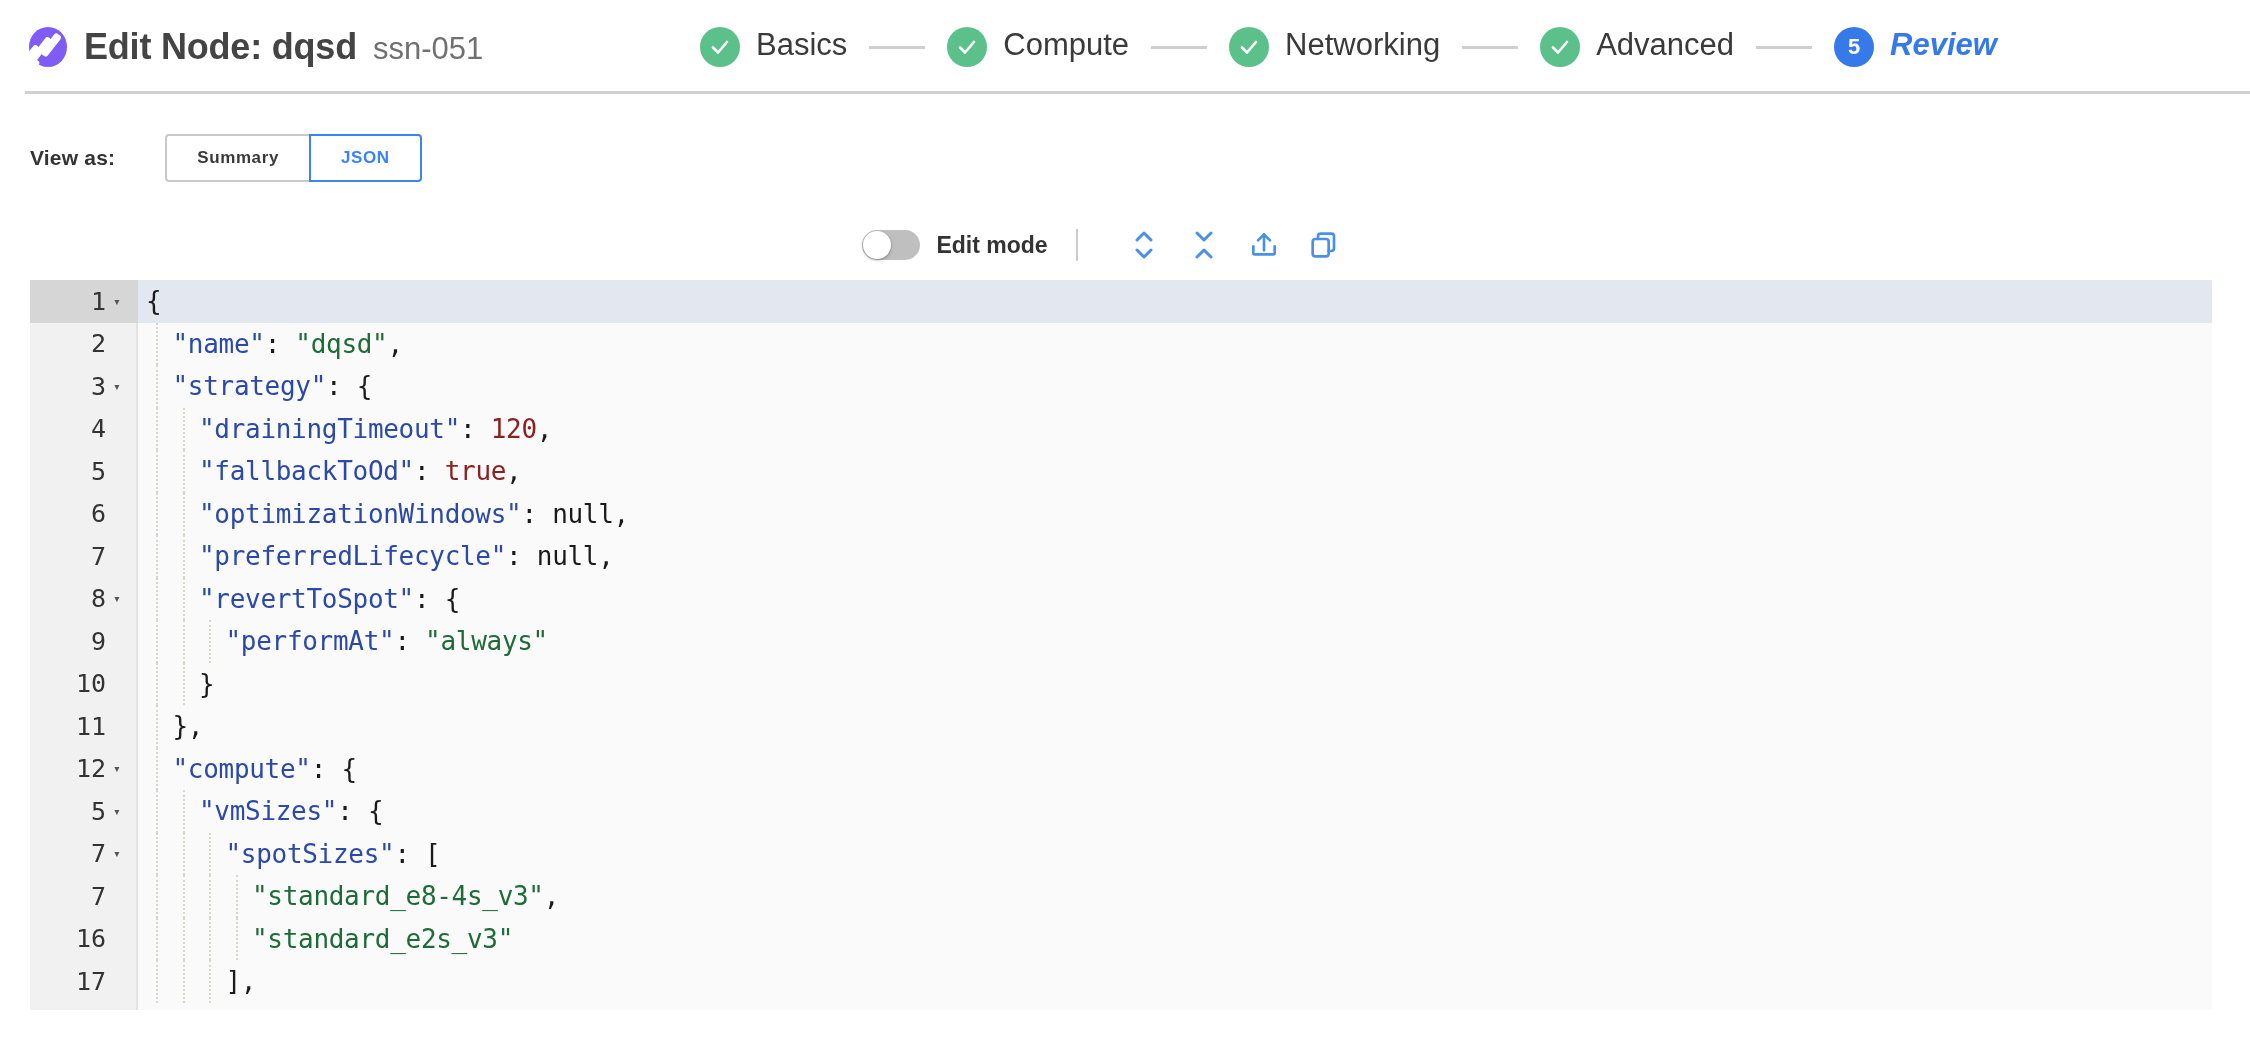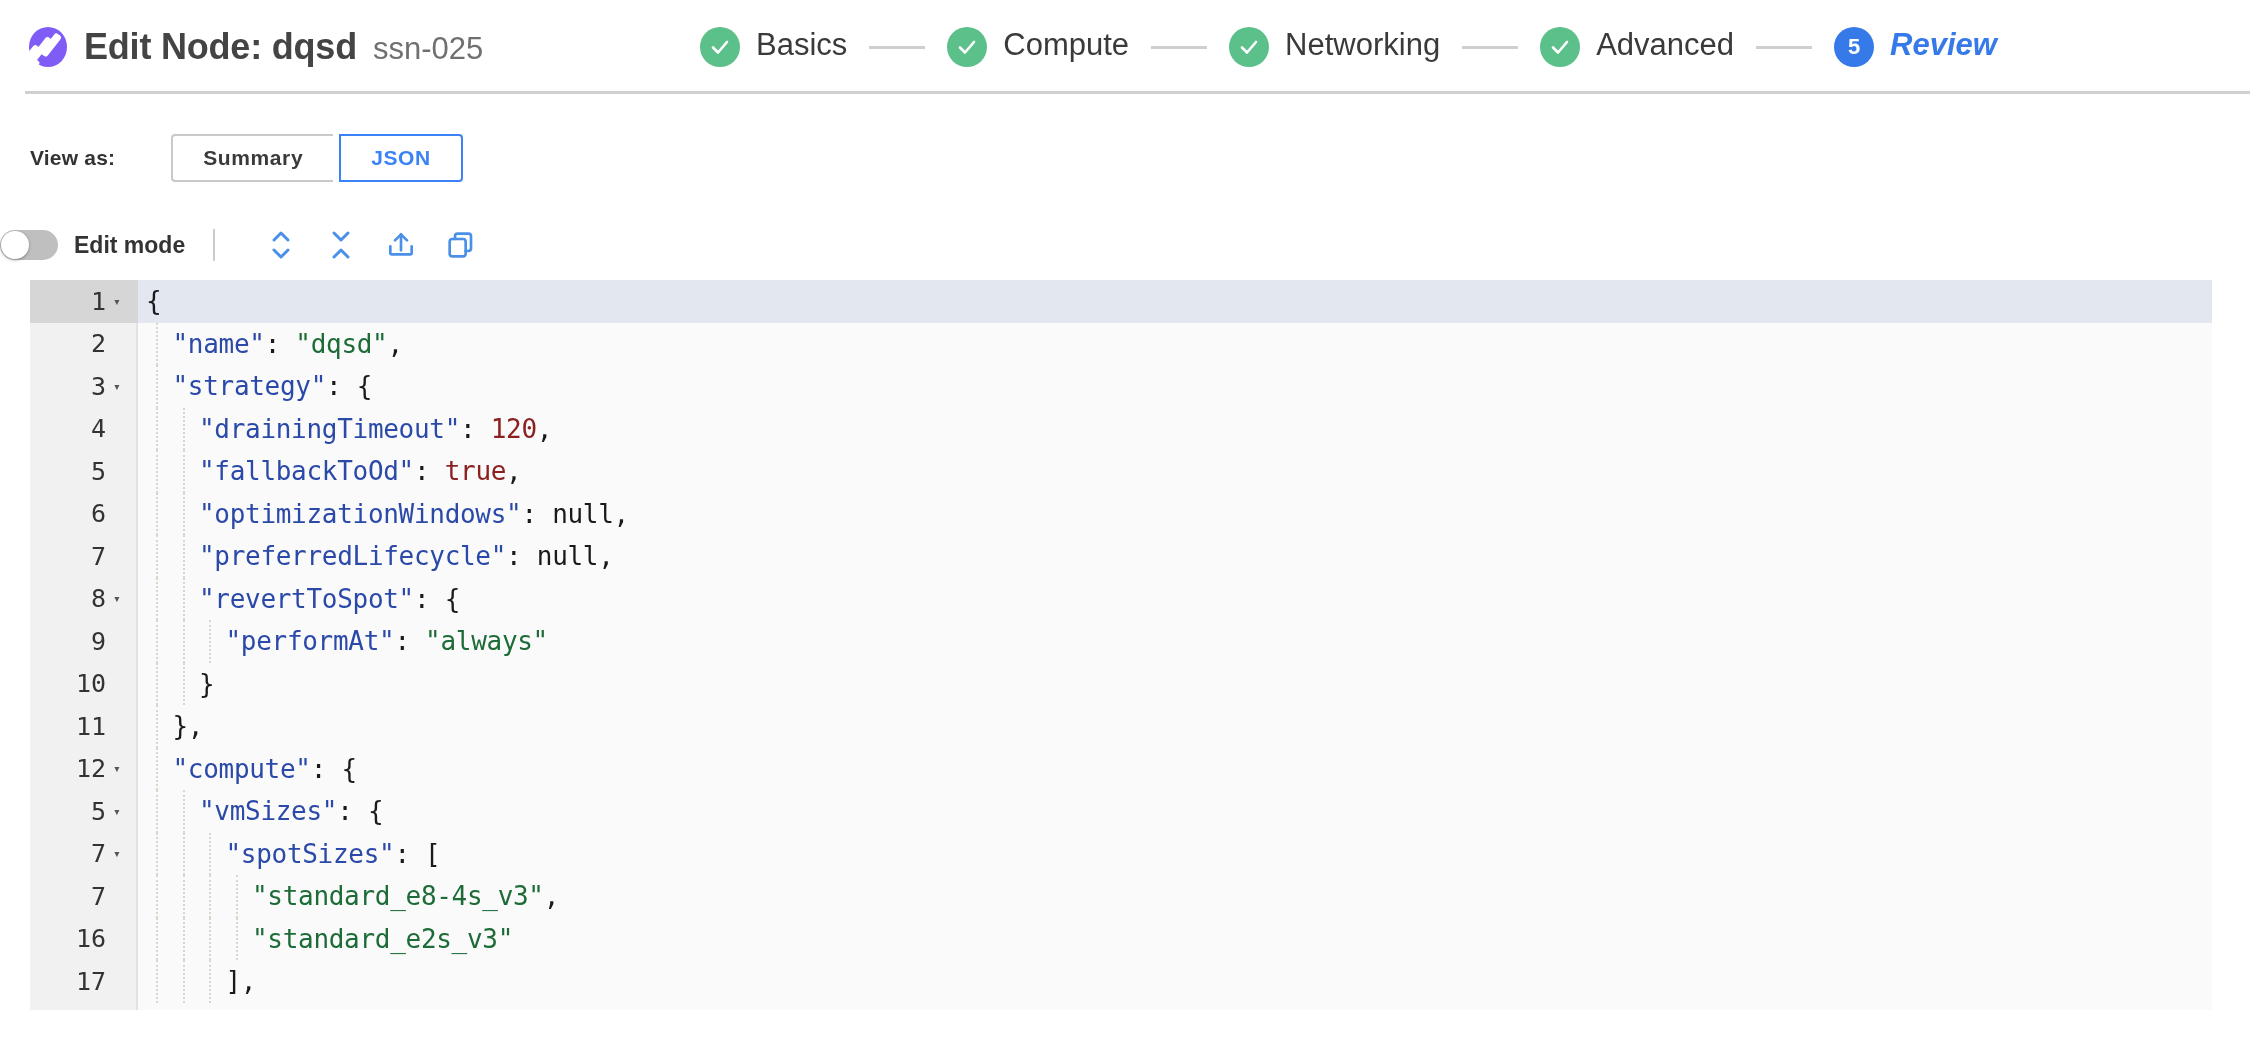--- a/index.html
+++ b/index.html
@@ -126,44 +126,43 @@
   }
   .seg {
     display: flex;
     height: 48px;
   }
   .seg-btn {
     display: flex;
     align-items: center;
     justify-content: center;
     padding: 16px 30px;
-    font-size: 21px;
+    font-size: 17px;
     font-weight: bold;
     letter-spacing: 0.6px;
     background: #ffffff;
     cursor: pointer;
-    margin-left: 6px;
   }
   .seg-btn.inactive {
     border: 2px solid #c9c9c9;
     border-right: none;
     color: #3a3a3a;
     border-radius: 4px 0 0 4px;
   }
   .seg-btn.active {
     border: 2px solid #3b82f6;
     color: #3b82f6;
     border-radius: 0 4px 4px 0;
   }
 
   
   .editor-toolbar {
     display: flex;
     align-items: center;
-    justify-content: flex-start;
+    justify-content: center;
     padding-right: 42px;
     margin-top: 40px;
     height: 46px;
   }
   .toggle {
     width: 58px; height: 30px;
     border-radius: 15px;
     background: #bfbfbf;
     position: relative;
     flex: 0 0 58px;
@@ -283,21 +282,21 @@
   <div class="logo">
     <div class="logo-circle"></div>
     <div class="logo-slash logo-s1"></div>
     <div class="logo-slash logo-s2"></div>
     <div class="logo-slash logo-s3"></div>
     <div class="logo-slash logo-dot"></div>
   </div>
 
   <div class="title-wrap">
     <span class="title-main">Edit Node: dqsd</span>
-    <span class="title-sub">ssn-025</span>
+    <span class="title-sub">ssn-051</span>
   </div>
 
   <div class="stepper">
 
     <div class="step">
       <div class="step-badge done">
         <svg viewBox="0 0 24 24" fill="none" stroke="#ffffff" stroke-width="2.6" stroke-linecap="round" stroke-linejoin="round">
             <polyline points="5 12.5 10 17.5 19 7"></polyline>
           </svg>
       </div>

